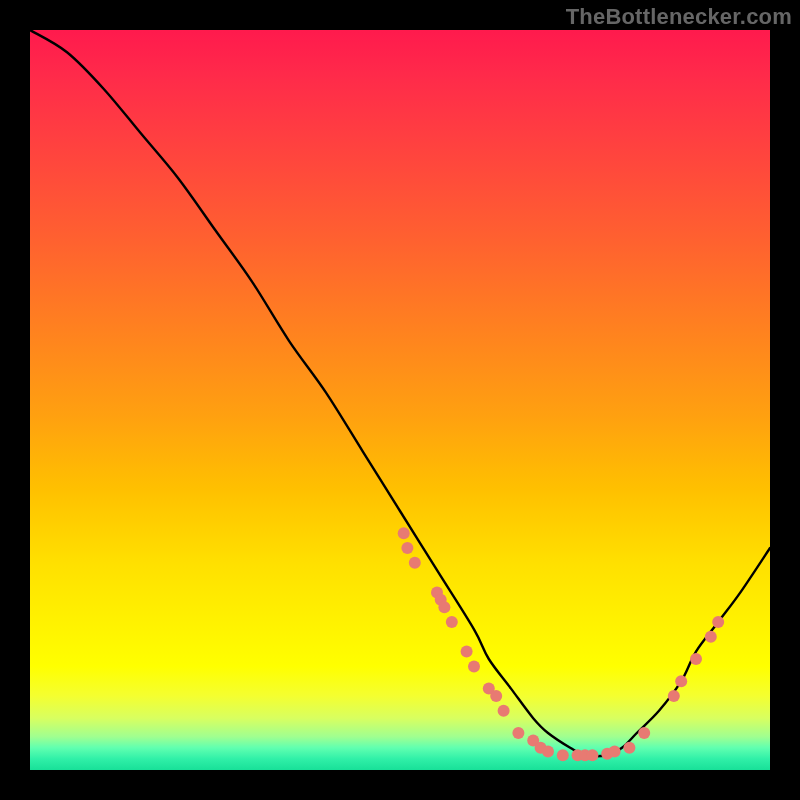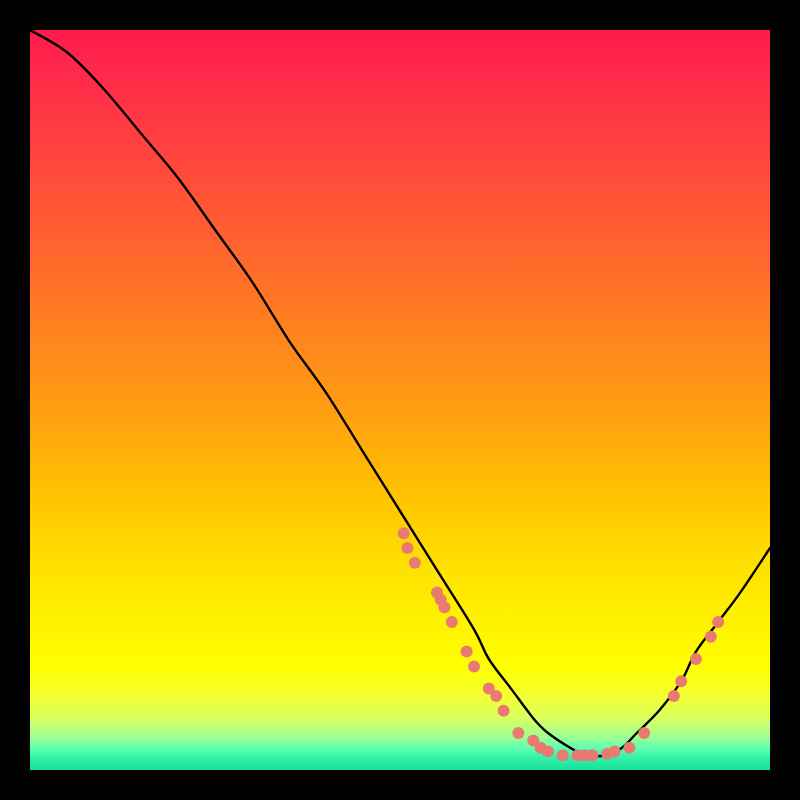--- a/index.html
+++ b/index.html
@@ -59,20 +59,21 @@
   }
   svg.curve {
     position: absolute;
     inset: 0;
   }
 </style>
 </head>
 <body>
 
 <div class="stage">
+  <div class="attribution">TheBottlenecker.com</div>
 
   <div class="plot">
     <div class="gradient"></div>
     <svg class="curve" viewBox="0 0 740 740" preserveAspectRatio="none">
       <path id="curve-path" fill="none" stroke="#000000" stroke-width="2.4" stroke-linejoin="round" stroke-linecap="round" d="M 0.0 0.0 C 6.2 3.7, 24.7 12.3, 37.0 22.2 C 49.3 32.1, 61.7 45.6, 74.0 59.2 C 86.3 72.8, 98.7 88.8, 111.0 103.6 C 123.3 118.4, 135.7 132.0, 148.0 148.0 C 160.3 164.0, 172.7 182.5, 185.0 199.8 C 197.3 217.1, 209.7 233.1, 222.0 251.6 C 234.3 270.1, 246.7 292.3, 259.0 310.8 C 271.3 329.3, 283.7 344.1, 296.0 362.6 C 308.3 381.1, 320.7 402.1, 333.0 421.8 C 345.3 441.5, 357.7 461.3, 370.0 481.0 C 382.3 500.7, 394.7 520.5, 407.0 540.2 C 419.3 559.9, 435.4 584.6, 444.0 599.4 C 452.6 614.2, 452.6 619.1, 458.8 629.0 C 465.0 638.9, 473.6 648.7, 481.0 658.6 C 488.4 668.5, 497.0 680.8, 503.2 688.2 C 509.4 695.6, 511.8 698.1, 518.0 703.0 C 524.2 707.9, 534.0 714.1, 540.2 717.8 C 546.4 721.5, 548.8 724.0, 555.0 725.2 C 561.2 726.4, 571.0 726.4, 577.2 725.2 C 583.4 724.0, 587.1 721.5, 592.0 717.8 C 596.9 714.1, 600.6 709.2, 606.8 703.0 C 613.0 696.8, 621.6 689.4, 629.0 680.8 C 636.4 672.2, 645.0 661.1, 651.2 651.2 C 657.4 641.3, 659.8 631.5, 666.0 621.6 C 672.2 611.7, 680.8 601.9, 688.2 592.0 C 695.6 582.1, 701.8 574.7, 710.4 562.4 C 719.0 550.1, 735.1 525.4, 740.0 518.0"></path>
       <g id="markers">
           <circle cx="373.7" cy="503.2" r="6" fill="#e87a72"></circle>
           <circle cx="377.4" cy="518.0" r="6" fill="#e87a72"></circle>
           <circle cx="384.8" cy="532.8" r="6" fill="#e87a72"></circle>
           <circle cx="407.0" cy="562.4" r="6" fill="#e87a72"></circle>

